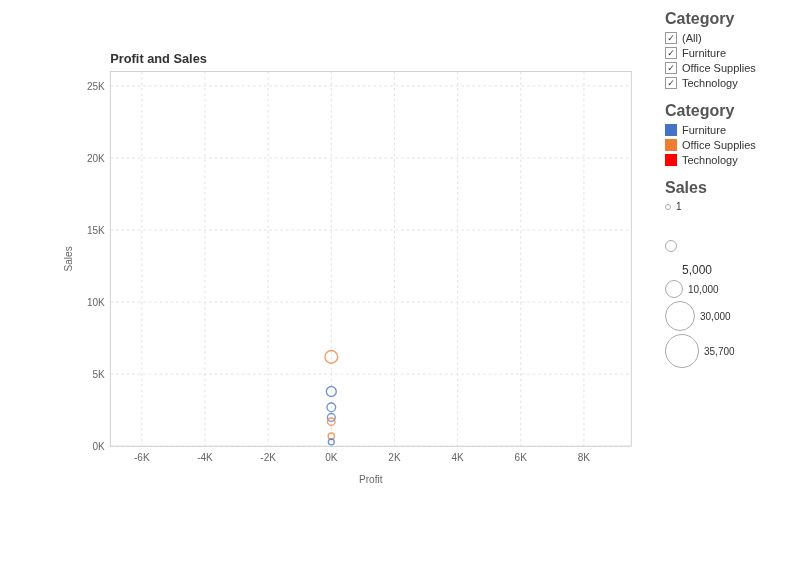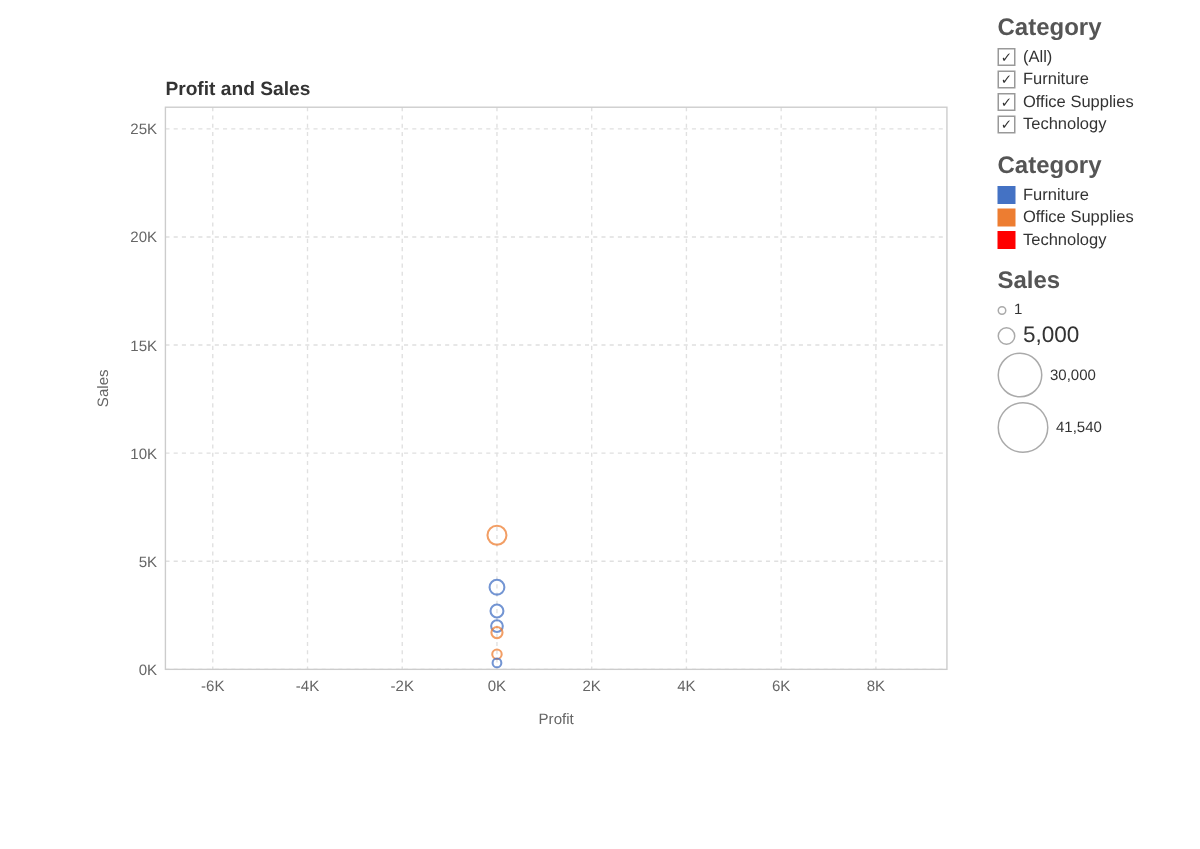--- a/index.html
+++ b/index.html
@@ -257,24 +257,28 @@
     </div>
   <div class="legend-divider"></div>
   <div class="legend-section-title">Sales</div>
   <div id="size-items">
       <div class="legend-circle-item">
         <div class="legend-circle" style="width: 6px; height: 6px; min-width: 6px;"></div>
         <span style="font-size: 10px;">1</span>
       </div>
       <div class="legend-circle-item">
         <div class="legend-circle" style="width: 12px; height: 12px; min-width: 12px;"></div>
-        <span style="font-size: 15px;">5,000</span>
+        <span style="font-size: 12px; margin-top: 48px;">5,000</span>
+      </div>
+      <div class="legend-circle-item">
+        <div class="legend-circle" style="width: 18px; height: 18px; min-width: 18px;"></div>
+        <span style="font-size: 10px;">10,000</span>
       </div>
       <div class="legend-circle-item">
         <div class="legend-circle" style="width: 30px; height: 30px; min-width: 30px;"></div>
         <span style="font-size: 10px;">30,000</span>
       </div>
       <div class="legend-circle-item">
         <div class="legend-circle" style="width: 34px; height: 34px; min-width: 34px;"></div>
-        <span style="font-size: 10px;">41,540</span>
+        <span style="font-size: 10px;">35,700</span>
       </div>
     </div>
 </div>
 
 </body></html>

